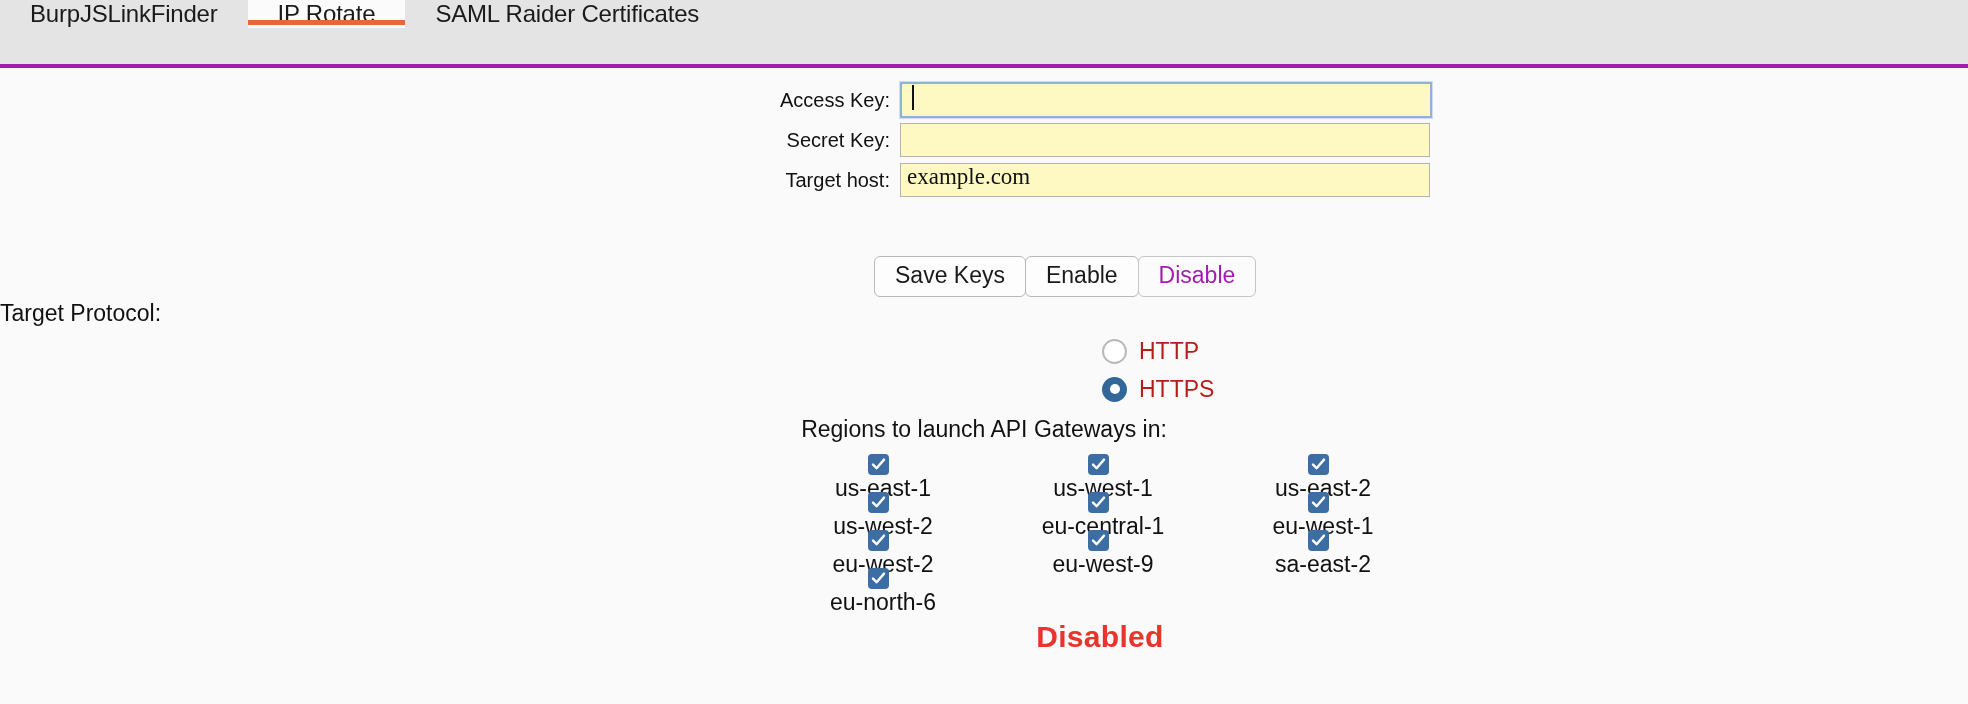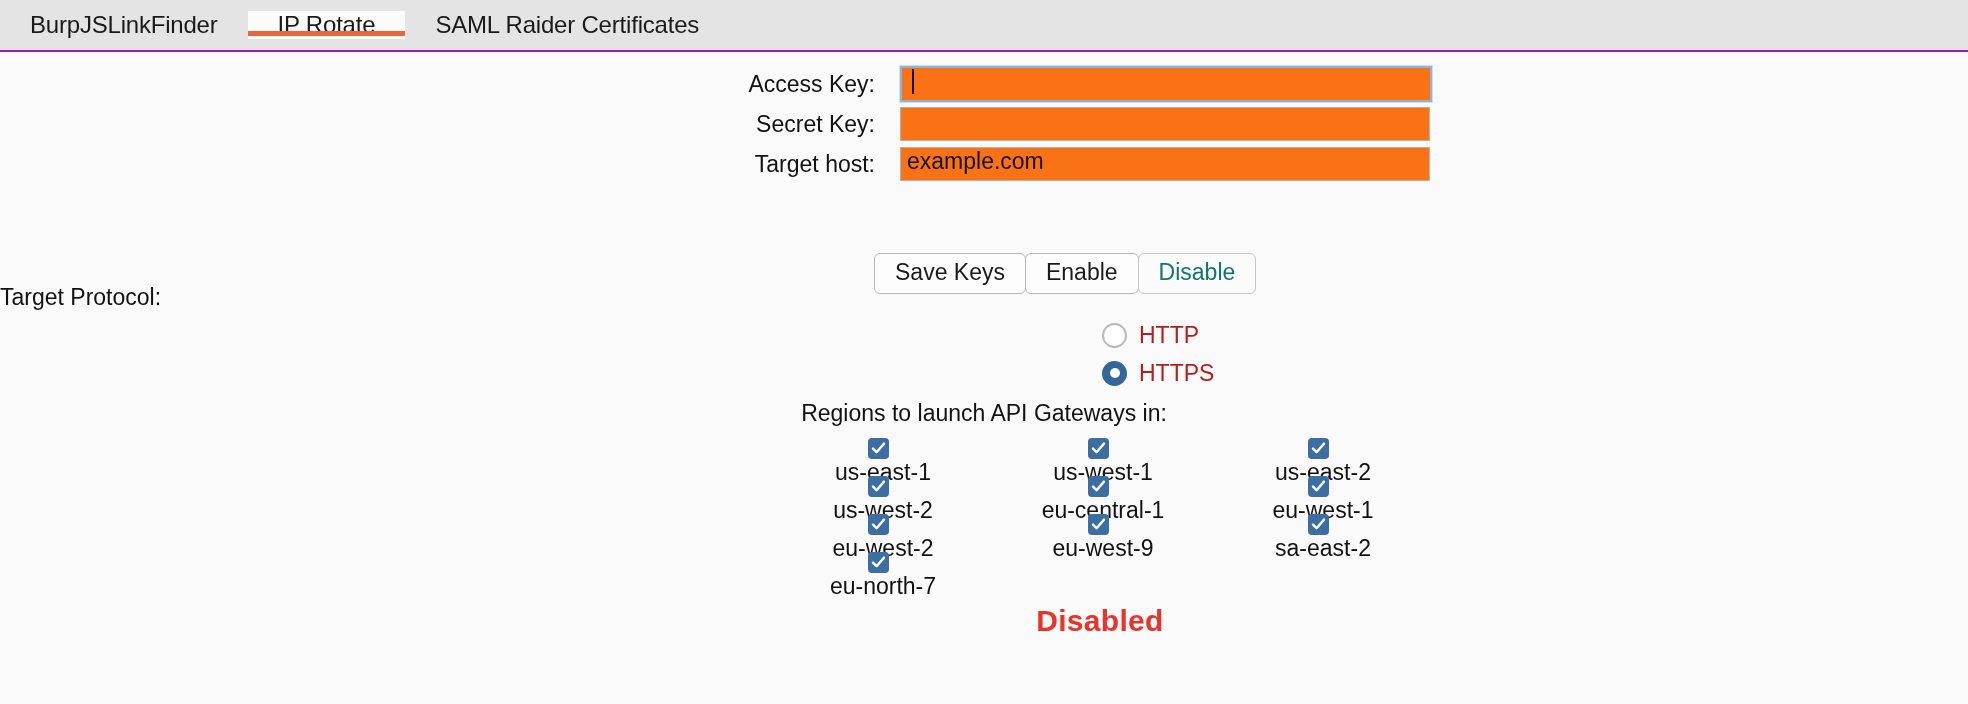--- a/index.html
+++ b/index.html
@@ -13,25 +13,25 @@
     background: #fafafa;
     font-family: "Liberation Sans", sans-serif;
     color: #000;
     overflow: hidden;
     -webkit-font-smoothing: antialiased;
   }
 
   
   .tabbar {
     position: relative;
-    height: 52px;
+    height: 68px;
     background: #e4e4e4;
-    border-bottom: 2px solid #a21caf;
-    display: flex;
-    align-items: center;
+    border-bottom: 4px solid #a21caf;
+    display: flex;
+    align-items: flex-start;
     box-sizing: border-box;
   }
   .tab {
     display: flex;
     align-items: center;
     justify-content: center;
     padding: 0 30px;
     font-size: 24px;
     color: #1a1a1a;
     background: #e4e4e4;
@@ -69,32 +69,32 @@
   }
   .form-row {
     display: flex;
     align-items: center;
     height: 40px;
     margin-bottom: 0px;
   }
   .form-row .lbl {
     width: 900px;
     text-align: right;
-    padding-right: 25px;
+    padding-right: 10px;
     box-sizing: border-box;
-    font-size: 23px;
+    font-size: 20px;
     color: #111;
     white-space: nowrap;
   }
   .field {
     height: 34px;
     box-sizing: border-box;
-    background: #f97316;
+    background: #fef9c3;
     border: 1px solid #b3b3b3;
-    font-family: Liberation Sans, sans-serif;
+    font-family: Liberation Serif, serif;
     font-size: 23px;
     color: #111;
     padding: 0 6px;
     outline: none;
   }
   .field.wide {
     width: 530px;
   }
   .field.focused {
     border: 2px solid #8fb2db;
@@ -113,36 +113,35 @@
     top: -1px;
   }
 
   
   .btn-row {
     position: absolute;
     left: 874px;
     top: 188px;
     display: flex;
     align-items: center;
-    margin-top: 13px;
   }
   .btn {
     font-family: "Liberation Sans", sans-serif;
     font-size: 23px;
     color: #1a1a1a;
     background: #fdfdfd;
     border: 1px solid #b8b8b8;
     border-radius: 6px;
     padding: 5px 20px 7px 20px;
     margin-right: -1px;
     cursor: default;
     white-space: nowrap;
   }
   .btn.disabled {
-    color: #0f766e;
+    color: #a21caf;
     background: #fbfbfb;
     border-color: #c6c6c6;
   }
 
   
   .protocol-title {
     position: absolute;
     top: 232px;
     left: 0;
     width: 1188px;
@@ -394,20 +393,20 @@
       </span>
       <span class="region-label">sa-east-2</span>
     </div>
 
     <div class="region-item">
       <span class="checkbox">
         <svg width="15" height="15" viewBox="0 0 15 15">
             <path d="M2 7.6 L5.6 11.2 L13 2.6" stroke="#ffffff" stroke-width="2.4" fill="none" stroke-linecap="round" stroke-linejoin="round"></path>
           </svg>
       </span>
-      <span class="region-label">eu-north-7</span>
+      <span class="region-label">eu-north-6</span>
     </div>
 
   </div>
 
   <div class="status">Disabled</div>
 
 </div>
 
 </body></html>

